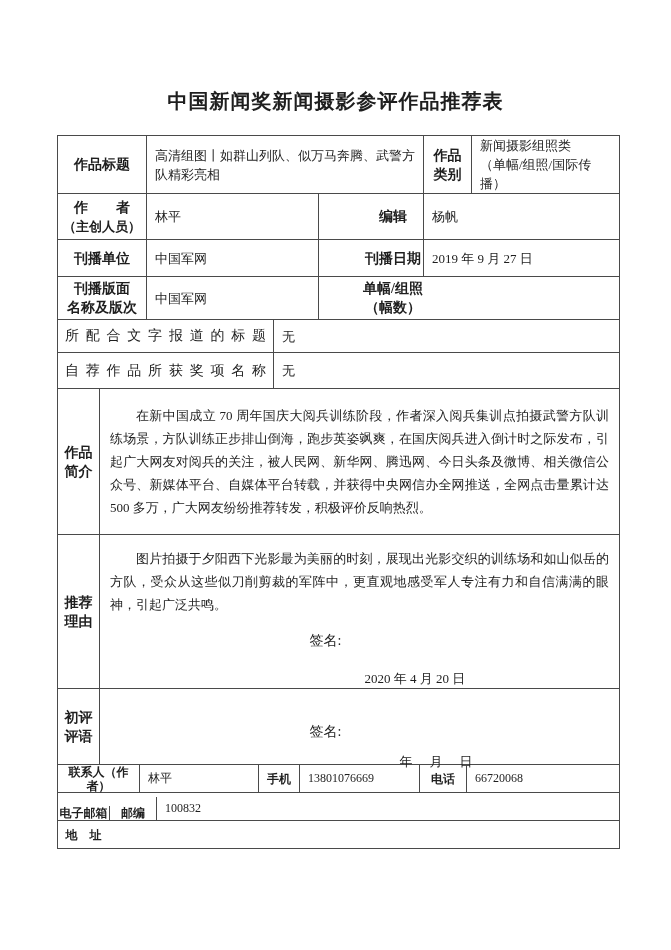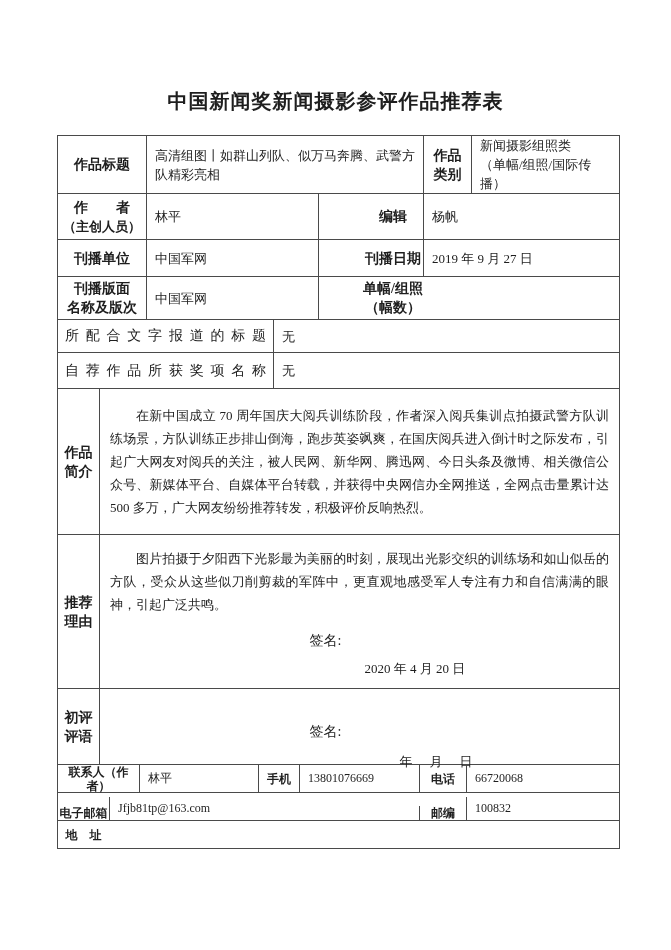--- a/index.html
+++ b/index.html
@@ -64,21 +64,21 @@
     padding:0 7px; font-weight:400; font-size:14px;
   }
 
   .para-cell { display:flex; align-items:center; padding:6px 10px;justify-content:flex-end; }
   .para {
     margin:0; font-size:13px; line-height:23px;
     text-align:justify; text-indent:2em; width:100%;
   }
   .block-cell { display:block; padding:12px 10px 0 10px; }
   .sign-line { margin-top:16px; padding-left:40%; font-size:14px; }
-  .date-line { margin-top:10px; padding-left:51%; font-size:13px; }
+  .date-line { margin-top:20px; padding-left:51%; font-size:13px; }
   .sign-line-review { margin-top:22px; padding-left:40%; font-size:14px; }
   .date-line-review { margin-top:12px; padding-left:58%; font-size:13px; letter-spacing:2px; }
 
   .small-label { font-size:12px; line-height:14px; }
   .small-value { font-size:12px; }
 </style>
 </head>
 <body>
 
 <div class="page">
@@ -168,21 +168,20 @@
       <div class="cell label small-label w-j1">联系人（作者）</div>
       <div class="cell value small-value w-j2">林平</div>
       <div class="cell label small-label w-j3">手机</div>
       <div class="cell value small-value w-j4">13801076669</div>
       <div class="cell label small-label w-j5">电话</div>
       <div class="cell value small-value grow">66720068</div>
     </div>
 
     <div class="row r11">
       <div class="cell label small-label w-k1">电子邮箱</div>
-      <div class="cell value small-value w-k2">Jfjb81tp@163.com</div>
       <div class="cell label small-label w-j5">邮编</div>
       <div class="cell value small-value grow">100832</div>
     </div>
 
     <div class="row r12">
       <div class="cell label small-label w-k1">地　址</div>
     </div>
 
   </div>
 </div>

